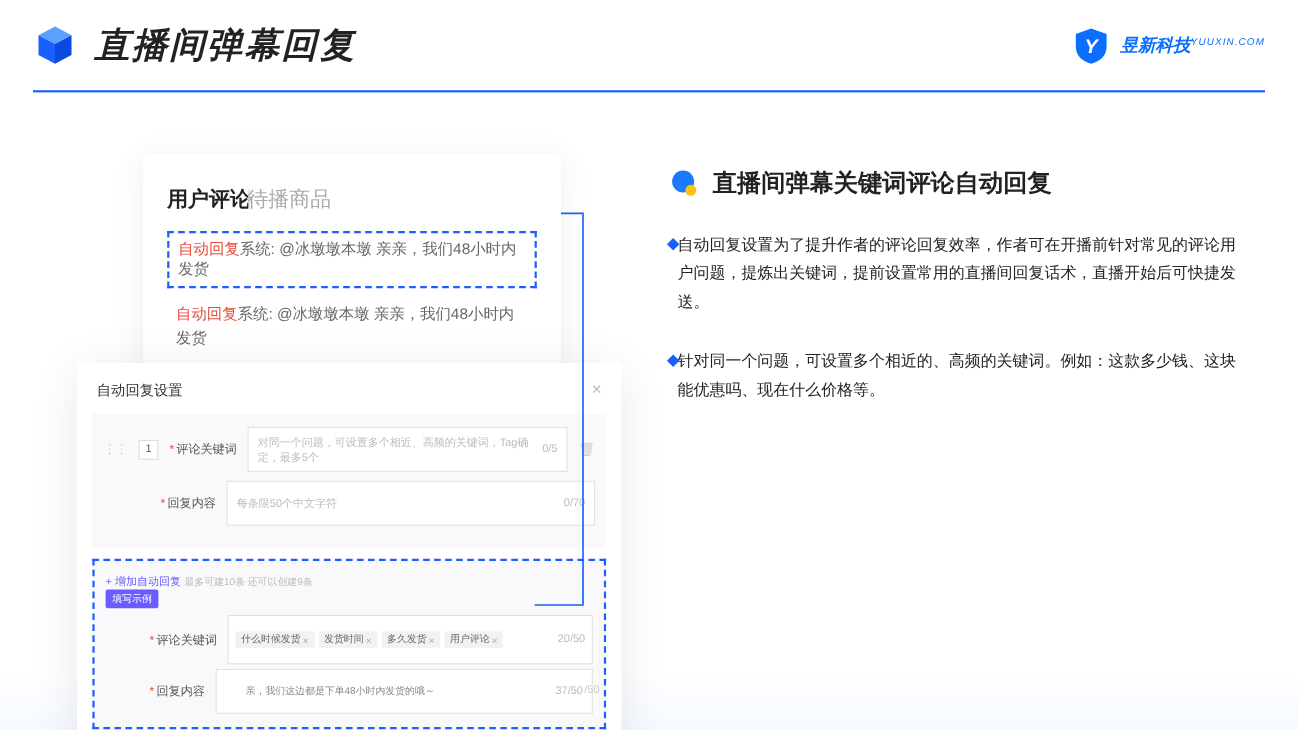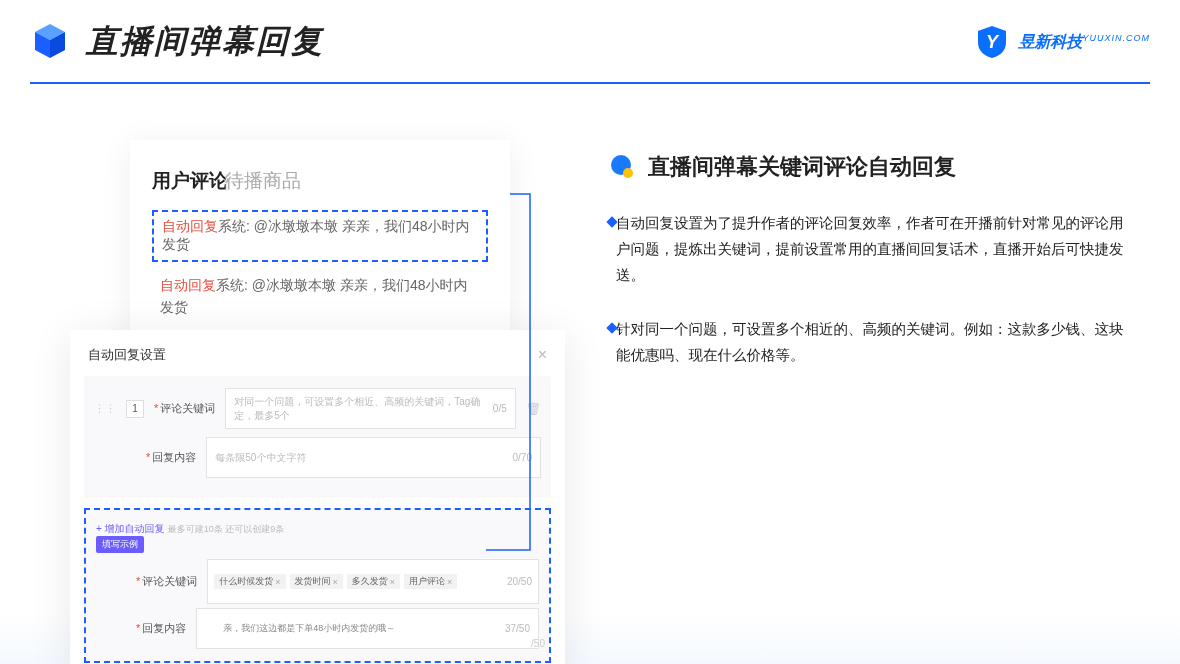--- a/index.html
+++ b/index.html
@@ -37,21 +37,21 @@
 .inp{flex:1;background:#fff;border:1px solid #e2e2e2;height:41px;display:flex;align-items:center;justify-content:space-between;padding:0 8px;color:#bbb;font-size:10px;}
 .inp-count{color:#bbb;font-size:10px;}
 .trash{color:#ccc;font-size:12px;}
 .example-box{border:2px dashed #1a5fff;padding:12px 10px;background:#f9f9fb;}
 .add-link{color:#6b5cff;font-size:10px;}
 .add-hint{color:#bbb;font-size:9px;margin-left:0;}
 .badge-purple{display:inline-block;background:#6b5cff;color:#fff;font-size:9px;padding:2px 6px;border-radius:2px;margin:0 0 6px;}
 .tag-chip{display:inline-flex;align-items:center;background:#f2f2f2;padding:1px 5px;font-size:9px;color:#666;margin-right:2px;}
 .tag-x{color:#aaa;margin-left:2px;font-size:9px;}
 .ex-val{color:#888;font-size:9px;margin-left:18px;}
-.outer-count{position:absolute;right:20px;bottom:30px;font-size:10px;color:#ccc;}
+.outer-count{position:absolute;right:20px;bottom:46px;font-size:10px;color:#ccc;}
 
 svg.connector{position:absolute;top:0;left:0;pointer-events:none;}
 
 .right{position:absolute;top:52px;left:608px;width:520px;}
 .sec-title{display:flex;align-items:center;gap:12px;margin-bottom:28px;}
 .bubble-icon{width:28px;height:28px;position:relative;}
 .sec-title-text{font-size:22px;font-weight:600;color:#222;}
 .bullet{display:flex;margin-bottom:28px;font-size:14.5px;line-height:1.8;color:#222;}
 .diamond{width:8px;height:8px;background:#1a5fff;transform:rotate(45deg);margin-top:8px;flex-shrink:0;}
 </style>

